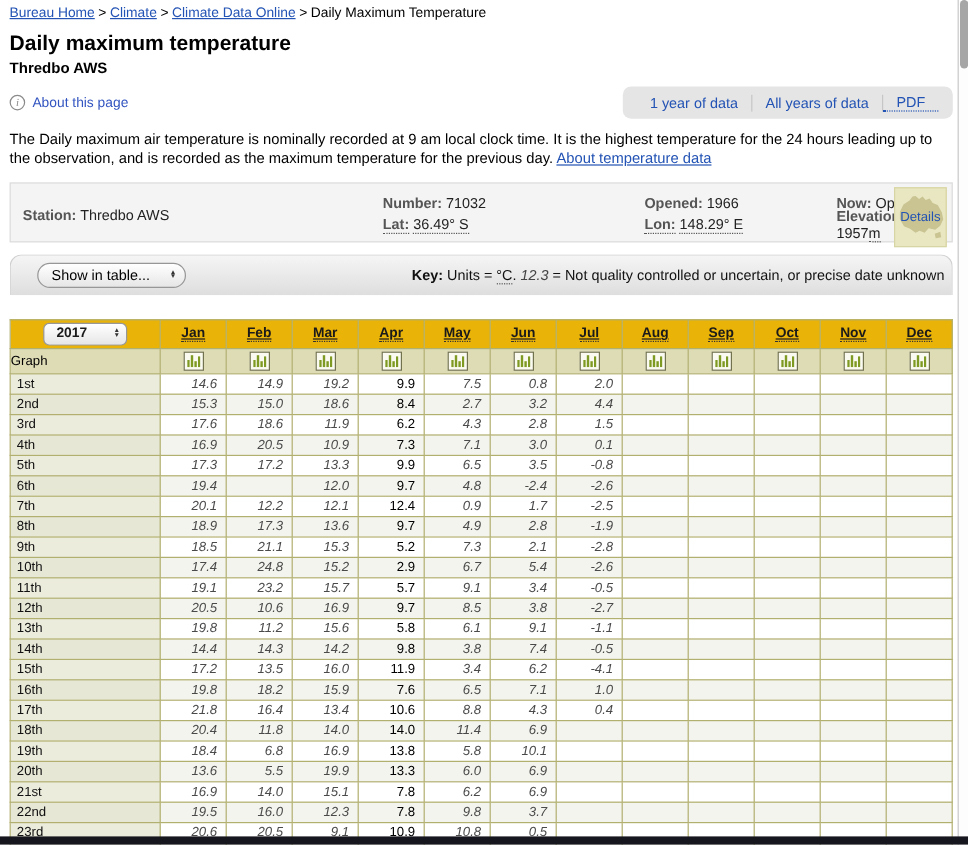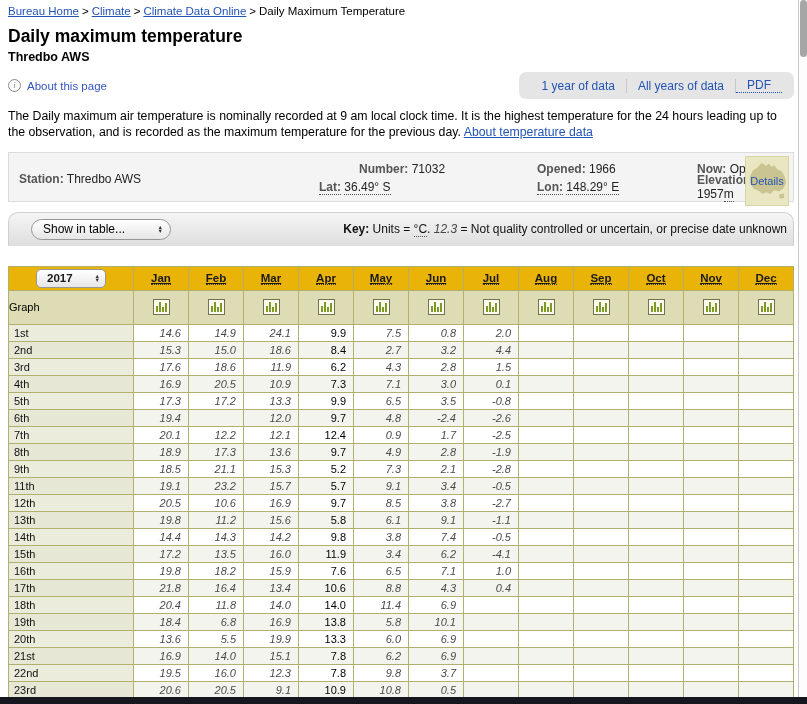--- a/index.html
+++ b/index.html
@@ -50,38 +50,38 @@
   .details-label { position:absolute; left:0; right:0; top:18px; text-align:center;
     color:#2353b4; font-size:11px; }
 
   
   .key-panel { margin-top:10px; height:34px; border:1px solid #cfcfcf; border-bottom:none;
     border-radius:10px 10px 0 0; background:linear-gradient(#f5f5f5,#dedede);
     display:flex; align-items:center; justify-content:space-between;
     padding:0 6px 0 22px; margin-bottom:20px; }
   .select { background:linear-gradient(#ffffff,#e6e6e6); border:1px solid #979797;
     display:flex; align-items:center; cursor:pointer; }
-  .show-select { width:140px; height:21px; border-radius:11px; padding:0 7px 0 11px;
+  .show-select { width:124px; height:21px; border-radius:11px; padding:0 7px 0 11px;
     font-size:12px; justify-content:space-between; }
   .spin { display:flex; flex-direction:column; line-height:4px; font-size:5.5px; color:#333; }
   .key-text { font-size:12px; color:#111; }
   .key-text .klabel { font-weight:bold; }
   .key-text .sample { font-style:italic; color:#444; }
 
   
   table.data { border-collapse:collapse; table-layout:fixed; width:786px; }
   table.data col.daycol { width:125px; }
   table.data col.mcol { width:55px; }
   table.data th, table.data td { border:1px solid #b1b06f; padding:0; }
   tr.month-row th { background:#eab308; height:24px; font-size:11.5px; color:#1a1a1a; }
   .month-link { font-weight:bold; text-decoration:underline; border-bottom:1px dotted #333;
     cursor:pointer; }
   .year-select { width:70px; height:19px; border-radius:5px; margin:0 auto;
     padding:0 5px 0 10px; font-size:11.5px; justify-content:space-between; }
-  tr.graph-row td { background:#dedcb5; height:34px; font-size:11px; }
+  tr.graph-row td { background:#dedcb5; height:21px; font-size:11px; }
   .graph-label { padding-left:6px; text-align:left; }
   .gicon { width:17px; height:16px; margin:0 auto; background:#fafaf0;
     border:1px solid #72724f; display:flex; align-items:flex-end; justify-content:center;
     gap:1px; padding:2px 1px; cursor:pointer; }
   tr.data-row { height:17px; }
   tr.data-row th { background:#ececdd; font-weight:normal; font-size:11px; text-align:left;
     padding-left:5px; color:#111; }
   tr.data-row td { background:#fff; font-size:11px; text-align:right; padding-right:7px;
     font-style:italic; color:#4a4a4a; }
   tr.data-row:nth-child(even) td { background:#f4f4ef; }
@@ -123,21 +123,21 @@
   </div>
 
   <p class="description"><span>The Daily maximum air temperature is nominally recorded at 9 am local clock time. It is the highest temperature for the 24 hours leading up to the observation, and is recorded as the maximum temperature for the previous day.</span> <a>About temperature data</a></p>
 
   <div class="station-bar">
     <div class="st-grid">
       <div style="grid-row:1;margin-top:21px;">
         <span class="lbl">Station:</span>
         <span class="val">Thredbo AWS</span>
       </div>
-      <div style="grid-row:1;margin-left:40px;">
+      <div style="grid-row:1;">
         <span class="lbl">Number:</span>
         <span class="val">71032</span>
       </div>
       <div style="grid-row:1;">
         <span class="lbl">Opened:</span>
         <span class="val">1966</span>
       </div>
       <div style="grid-row:1;">
         <span class="lbl">Now:</span>
         <span class="val">Open</span>
@@ -331,21 +331,21 @@
                 <rect x="6" y="6" width="2" height="5" fill="#7f9a22"></rect>
                 <rect x="9" y="2" width="2" height="9" fill="#7f9a22"></rect>
               </svg>
             </div>
           </td>
         </tr>
         <tr class="data-row">
           <th>1st</th>
           <td>14.6</td>
           <td>14.9</td>
-          <td>24.1</td>
+          <td>19.2</td>
           <td class="qc">9.9</td>
           <td>7.5</td>
           <td>0.8</td>
           <td>2.0</td>
           <td></td>
           <td></td>
           <td></td>
           <td></td>
           <td></td>
         </tr>
@@ -463,20 +463,35 @@
           <td>7.3</td>
           <td>2.1</td>
           <td>-2.8</td>
           <td></td>
           <td></td>
           <td></td>
           <td></td>
           <td></td>
         </tr>
         <tr class="data-row">
+          <th>10th</th>
+          <td>17.4</td>
+          <td>24.8</td>
+          <td>15.2</td>
+          <td class="qc">2.9</td>
+          <td>6.7</td>
+          <td>5.4</td>
+          <td>-2.6</td>
+          <td></td>
+          <td></td>
+          <td></td>
+          <td></td>
+          <td></td>
+        </tr>
+        <tr class="data-row">
           <th>11th</th>
           <td>19.1</td>
           <td>23.2</td>
           <td>15.7</td>
           <td class="qc">5.7</td>
           <td>9.1</td>
           <td>3.4</td>
           <td>-0.5</td>
           <td></td>
           <td></td>

